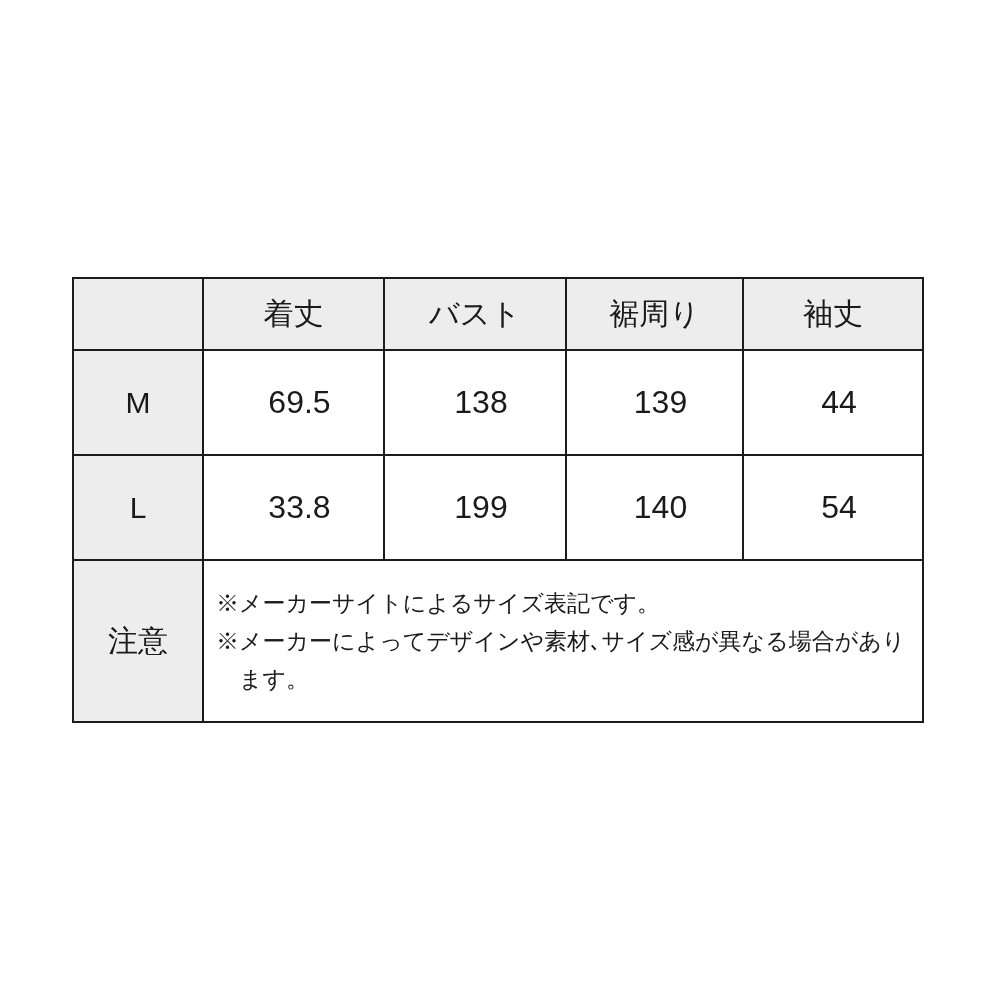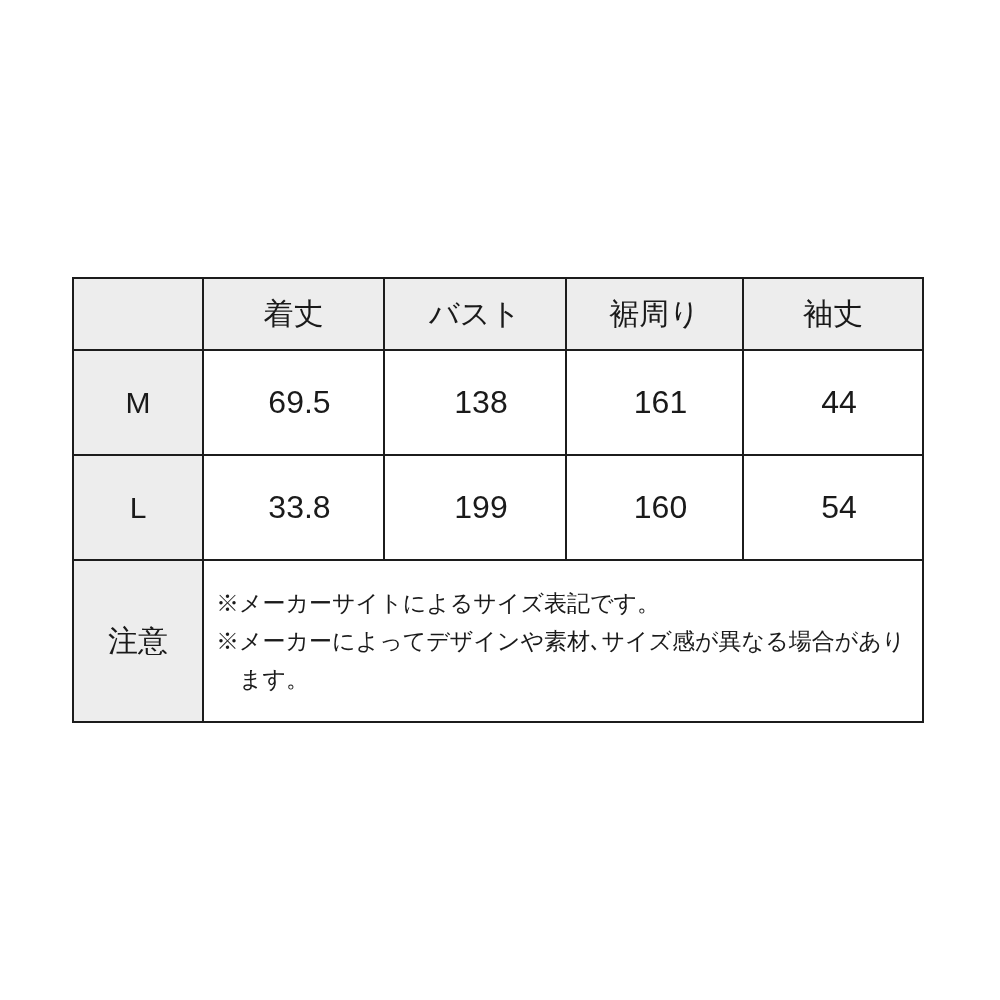--- a/index.html
+++ b/index.html
@@ -97,28 +97,28 @@
         <th>バスト</th>
         <th>裾周り</th>
         <th>袖丈</th>
       </tr>
     </thead>
     <tbody>
       <tr class="size-row">
         <th class="row-label">M</th>
         <td class="value-cell">69.5</td>
         <td class="value-cell">138</td>
-        <td class="value-cell">161</td>
+        <td class="value-cell">139</td>
         <td class="value-cell">44</td>
       </tr>
       <tr class="size-row">
         <th class="row-label">L</th>
         <td class="value-cell">33.8</td>
         <td class="value-cell">199</td>
-        <td class="value-cell">160</td>
+        <td class="value-cell">140</td>
         <td class="value-cell">54</td>
       </tr>
       <tr class="note-row">
         <th class="row-label">注意</th>
         <td class="note-cell" colspan="4">
           <div class="note-line">※メーカーサイトによるサイズ表記です。</div>
           <div class="note-line">※メーカーによってデザインや素材､サイズ感が異なる場合があります。</div>
         </td>
       </tr>
     </tbody>

